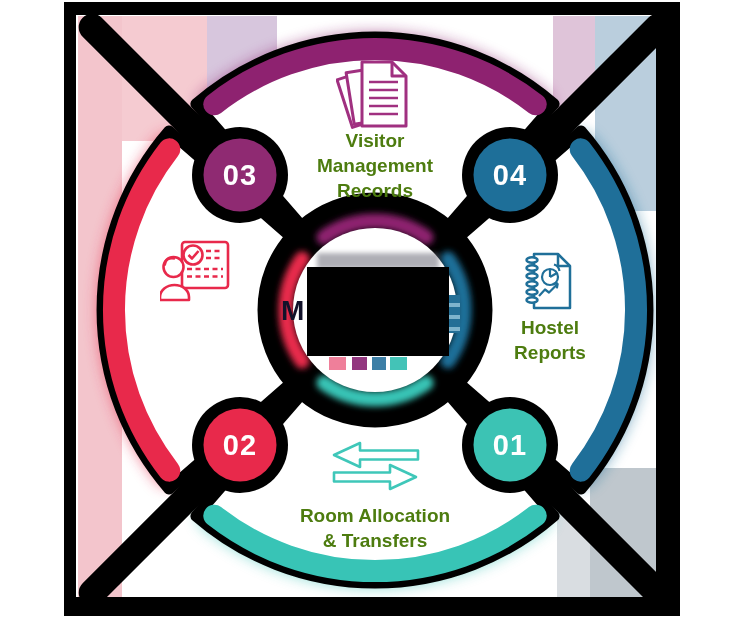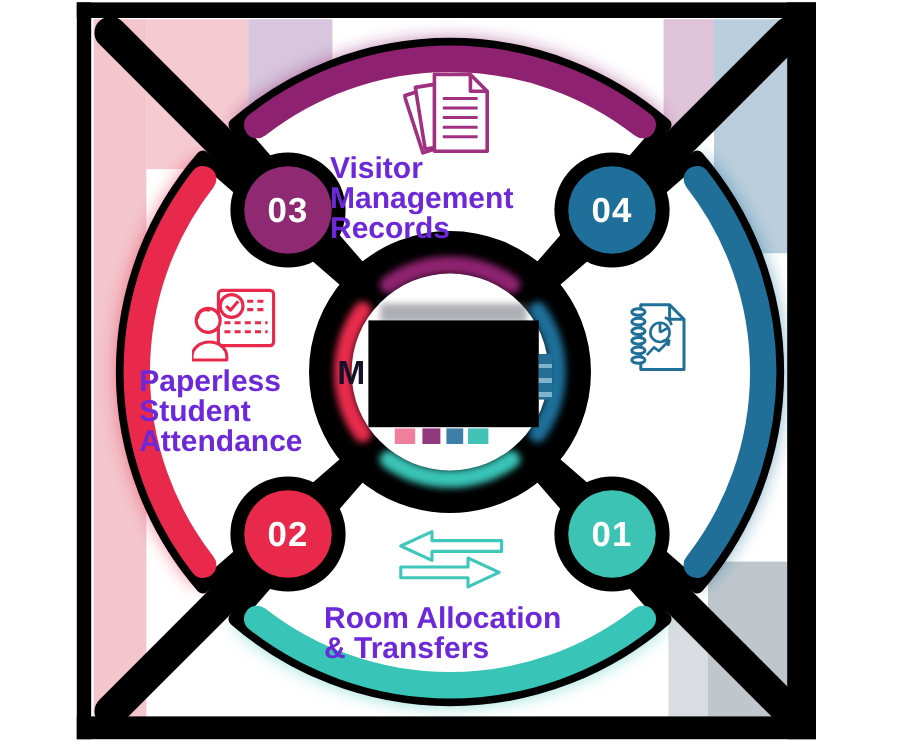--- a/index.html
+++ b/index.html
@@ -1,20 +1,20 @@
 <!DOCTYPE html>
 <html><head>
 <meta charset="utf-8">
 <style>
   html,body{margin:0;padding:0;background:#ffffff;}
   #stage{position:relative;width:753px;height:630px;overflow:hidden;
          font-family:"Liberation Sans",sans-serif;}
   #stage svg.main{position:absolute;left:0;top:0;}
-  .seg-label{position:absolute;text-align:left;font-weight:700;
-             font-size:25px;line-height:25px;color:#6d28d9;white-space:pre-line;}
+  .seg-label{position:absolute;text-align:center;font-weight:700;
+             font-size:19px;line-height:25px;color:#4d7c0f;white-space:pre-line;}
   .icon{position:absolute;}
   .badge-num{font:700 29px "Liberation Sans",sans-serif;fill:#ffffff;letter-spacing:1px;}
   .center-fuzz{position:absolute;left:317px;top:253px;width:122px;height:16px;
                background:rgba(108,108,120,.55);filter:blur(2.5px);}
   .center-m{position:absolute;left:281px;top:295px;width:30px;height:32px;
             font-weight:700;font-size:28px;color:#12122a;}
   .redaction-box{position:absolute;left:307px;top:267px;width:142px;height:89px;background:#000;}
   .text-fragment{position:absolute;left:449px;top:295px;width:11px;height:38px;
      background:repeating-linear-gradient(180deg,#246f96 0 8px,#7fb4cc 8px 12px);}
   .chip{position:absolute;top:357px;height:13px;}
@@ -176,25 +176,24 @@
       </g>
       <circle cx="13.5" cy="27" r="10"></circle>
       <path d="M4.5,25.5 Q5.5,16.5 15,18.5" fill="none"></path>
       <path d="M0,60 V57 A14.5,12 0 0 1 29,57 V60 Z"></path>
     </g>
   </svg>
 
   <div class="seg-label" style="left:275px;top:128px;width:200px">Visitor
 Management
 Records</div>
+  <div class="seg-label" style="left:490px;top:315px;width:120px">Hostel
+Reports</div>
   <div class="seg-label" style="left:270px;top:503px;width:210px">Room Allocation
 &amp; Transfers</div>
-  <div class="seg-label" style="left:116px;top:306px;width:165px">Paperless
-Student
-Attendance</div>
 
   <div class="center-fuzz"></div>
   <div class="center-m">M</div>
   <div class="redaction-box"></div>
   <div class="text-fragment"></div>
   <div class="chip c1"></div>
   <div class="chip c2"></div>
   <div class="chip c3"></div>
   <div class="chip c4"></div>
 

